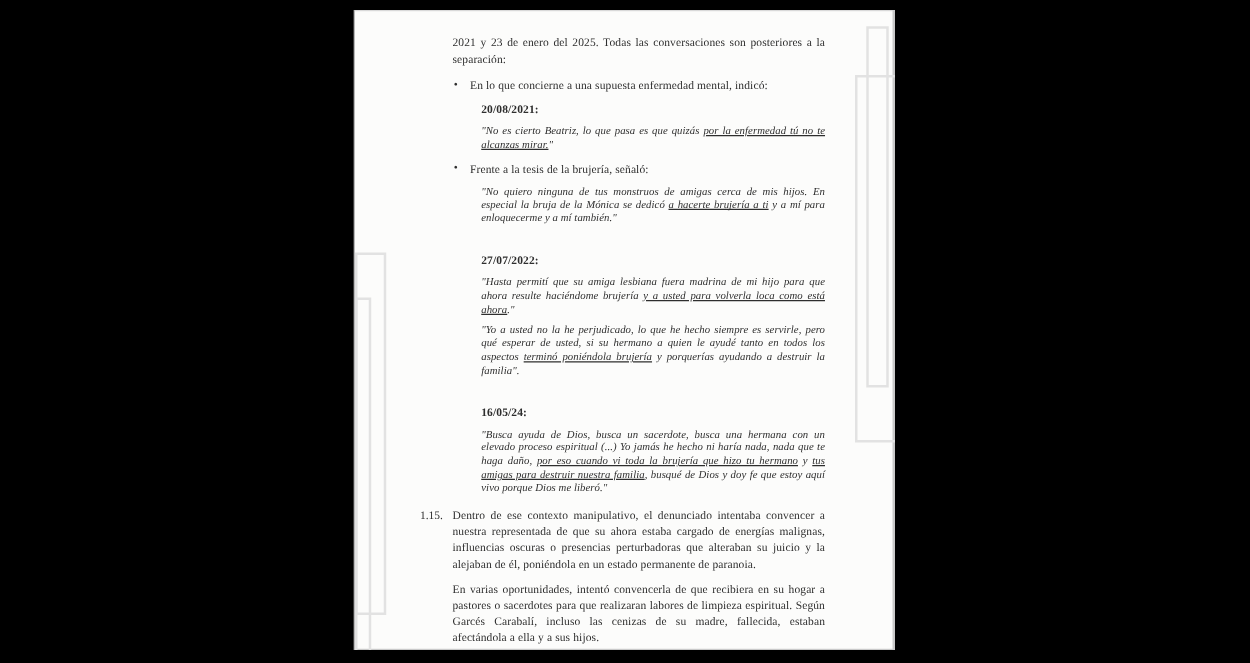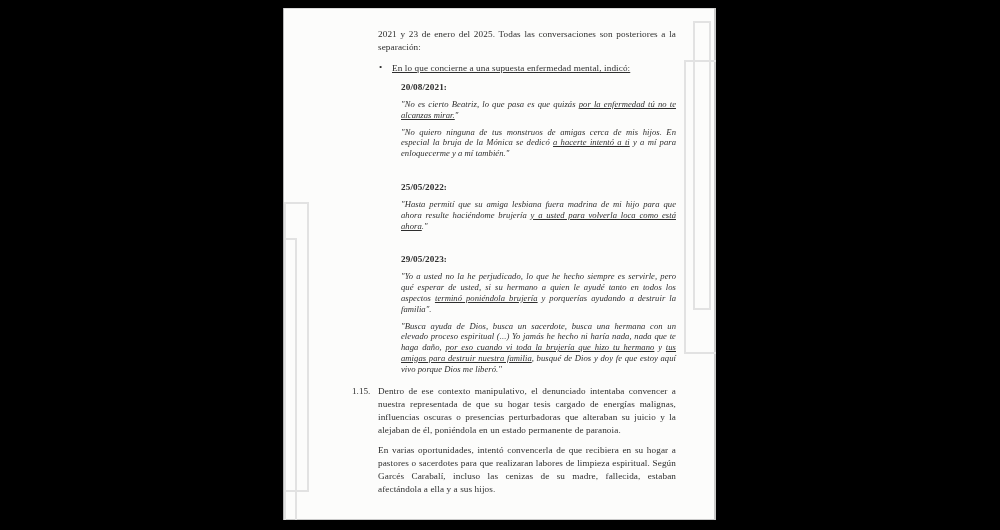--- a/index.html
+++ b/index.html
@@ -14,29 +14,29 @@
   .page{
     position:absolute;left:283px;top:8px;width:433px;height:512px;
     background:var(--page);overflow:hidden;
     box-shadow:inset 1px 0 0 #b9b9b9, inset -2px 0 0 #c9c9c9, inset 0 1px 0 #d9d9d9, inset 0 -1px 0 #c9c9c9;
   }
   .orn{position:absolute;border:2px solid var(--orn);}
   .orn-l1{left:1px;top:194px;width:21px;height:286px;}
   .orn-l2{left:1px;top:230px;width:9px;height:330px;}
   .orn-r1{left:410px;top:13px;width:14px;height:285px;}
   .orn-r2{left:401px;top:52px;width:60px;height:290px;}
-  .content{position:absolute;left:16px;top:0;width:433px;height:512px;color:var(--ink);}
+  .content{position:absolute;left:0;top:0;width:433px;height:512px;color:var(--ink);}
   .intro{
     margin:20px 0 0 79px;width:298px;text-align:justify;
     font-size:9.2px;line-height:13px;letter-spacing:.1px;
   }
   .bullet-item{
     position:relative;margin:8px 0 0 80px;width:297px;
     padding-left:13px;box-sizing:border-box;
-    font-size:9.2px;line-height:13px;text-align:justify;letter-spacing:.1px;text-decoration:underline;
+    font-size:9.2px;line-height:13px;text-align:justify;letter-spacing:.1px;
   }
   .bullet-item::before{content:"\2022";position:absolute;left:0;top:-1px;}
   .qdate{
     margin:22px 0 0 102px;font-size:9.2px;font-weight:bold;line-height:12px;letter-spacing:.1px;
   }
   .bullet-item + .qdate{margin-top:6px;}
   .quote{
     margin:6px 0 0 102px;width:275px;
     font-size:8.6px;font-style:italic;line-height:10.8px;
     text-align:justify;letter-spacing:.05px;
@@ -60,30 +60,31 @@
     <div class="orn orn-r1"></div>
     <div class="orn orn-r2"></div>
 
     <div class="content">
       <p class="intro">2021 y 23 de enero del 2025. Todas las conversaciones son posteriores a la separación:</p>
 
       <div id="bullets">
           <div class="bullet-item">En lo que concierne a una supuesta enfermedad mental, indicó:</div>
           <p class="qdate">20/08/2021:</p>
           <p class="quote"><span>"No es cierto Beatriz, lo que pasa es que quizás </span><span class="u">por la enfermedad tú no te alcanzas mirar.</span><span>"</span></p>
-          <p class="quote"><span>"No quiero ninguna de tus monstruos de amigas cerca de mis hijos. En especial la bruja de la Mónica se dedicó </span><span class="u">a hacerte intentó a ti</span><span> y a mí para enloquecerme y a mí también."</span></p>
-          <p class="qdate">25/05/2022:</p>
+          <div class="bullet-item">Frente a la tesis de la brujería, señaló:</div>
+          <p class="quote"><span>"No quiero ninguna de tus monstruos de amigas cerca de mis hijos. En especial la bruja de la Mónica se dedicó </span><span class="u">a hacerte brujería a ti</span><span> y a mí para enloquecerme y a mí también."</span></p>
+          <p class="qdate">27/07/2022:</p>
           <p class="quote"><span>"Hasta permití que su amiga lesbiana fuera madrina de mi hijo para que ahora resulte haciéndome brujería </span><span class="u">y a usted para volverla loca como está ahora</span><span>."</span></p>
-          <p class="qdate">29/05/2023:</p>
           <p class="quote"><span>"Yo a usted no la he perjudicado, lo que he hecho siempre es servirle, pero qué esperar de usted, si su hermano a quien le ayudé tanto en todos los aspectos </span><span class="u">terminó poniéndola brujería</span><span> y porquerías ayudando a destruir la familia".</span></p>
+          <p class="qdate">16/05/24:</p>
           <p class="quote"><span>"Busca ayuda de Dios, busca un sacerdote, busca una hermana con un elevado proceso espiritual (...) Yo jamás he hecho ni haría nada, nada que te haga daño, </span><span class="u">por eso cuando vi toda la brujería que hizo tu hermano</span><span> y </span><span class="u">tus amigas para destruir nuestra familia</span><span>, busqué de Dios y doy fe que estoy aquí vivo porque Dios me liberó."</span></p>
         </div>
 
       <div class="numbered">
         <span class="num">1.15.</span>
         <div class="numbody" id="numbody">
-            <p>Dentro de ese contexto manipulativo, el denunciado intentaba convencer a nuestra representada de que su hogar tesis cargado de energías malignas, influencias oscuras o presencias perturbadoras que alteraban su juicio y la alejaban de él, poniéndola en un estado permanente de paranoia.</p>
+            <p>Dentro de ese contexto manipulativo, el denunciado intentaba convencer a nuestra representada de que su ahora estaba cargado de energías malignas, influencias oscuras o presencias perturbadoras que alteraban su juicio y la alejaban de él, poniéndola en un estado permanente de paranoia.</p>
             <p>En varias oportunidades, intentó convencerla de que recibiera en su hogar a pastores o sacerdotes para que realizaran labores de limpieza espiritual. Según Garcés Carabalí, incluso las cenizas de su madre, fallecida, estaban afectándola a ella y a sus hijos.</p>
           </div>
       </div>
     </div>
   </div>
 </div>
 
 </body></html>

